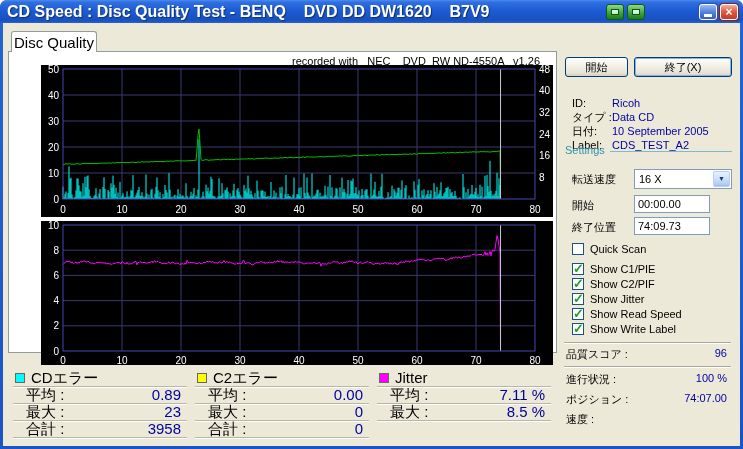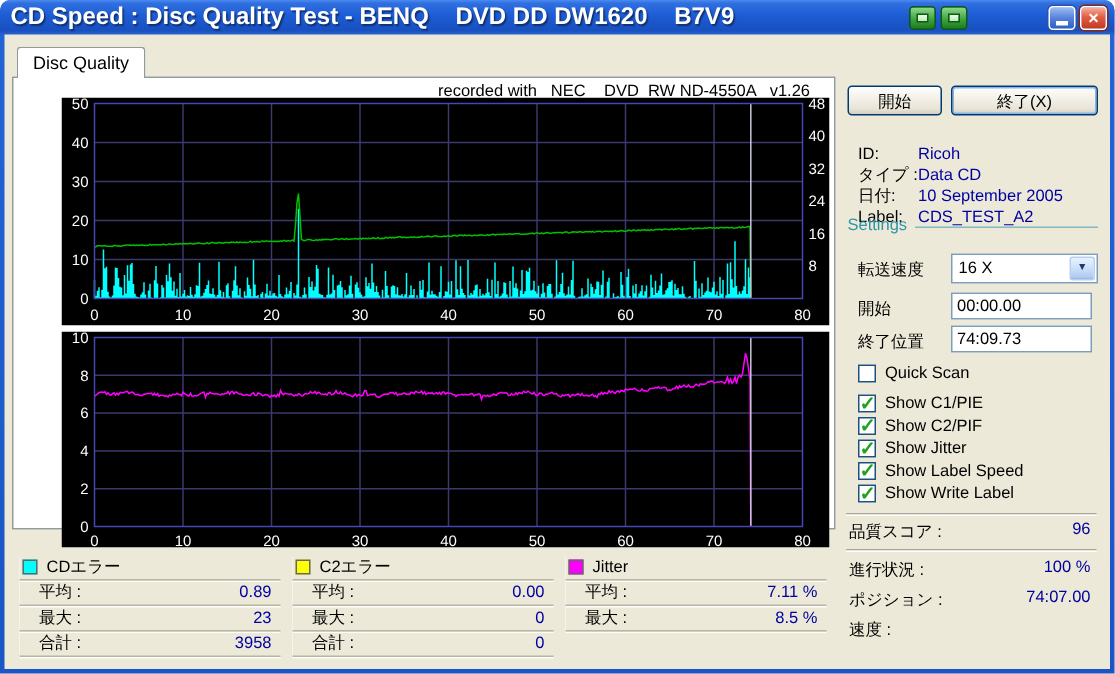--- a/index.html
+++ b/index.html
@@ -9,47 +9,47 @@
   .title{color:#fff;font-size:16px;font-weight:bold;padding-left:7px;text-shadow:1px 1px 1px #10306c;white-space:pre;}
   .tb-buttons{margin-left:auto;display:flex;align-items:center;gap:3px;padding-right:5px;}
   .tbbtn{width:18px;height:16px;border-radius:3px;display:flex;align-items:center;justify-content:center;}
   .tb-green{background:linear-gradient(180deg,#8ed88e,#3aa03a 60%,#1e7a1e);border:1px solid #0e5a0e;}
   .gmark{width:8px;height:6px;background:linear-gradient(180deg,#eaffea,#bfe8bf);border:1px solid #0e5a0e;}
   .tbspacer{width:48px;}
   .tb-blue{background:linear-gradient(180deg,#9cbcf4,#5582dc 50%,#2e5ec8);border:1px solid #fff;box-shadow:0 0 0 1px #2a52a8;}
   .minbar{width:8px;height:3px;background:#fff;margin-top:7px;}
   .tb-close{background:linear-gradient(180deg,#f6b09a,#e25d43 45%,#c23a22);border:1px solid #fff;box-shadow:0 0 0 1px #8a2414;color:#fff;font-weight:bold;font-size:12px;line-height:1;}
   .client{position:absolute;left:3px;right:3px;top:23px;bottom:3px;background:#ece9d8;}
-  .tab{position:absolute;left:8px;top:8px;width:86px;height:21px;background:#fff;border:1px solid #919b9c;border-bottom:none;border-radius:3px 3px 0 0;font-size:12px;display:flex;align-items:center;justify-content:center;z-index:2;}
+  .tab{position:absolute;left:8px;top:8px;width:86px;height:21px;background:#fff;border:1px solid #919b9c;border-bottom:none;border-radius:3px 3px 0 0;font-size:15px;display:flex;align-items:center;justify-content:center;z-index:2;}
   .page{position:absolute;left:5px;top:28px;width:549px;height:302px;background:#fff;border:1px solid #919b9c;z-index:1;}
   .rec-label{position:absolute;top:3px;right:16px;font-size:11px;color:#000;white-space:pre;}
   #chart1{position:absolute;left:32px;top:13px;}
   #chart2{position:absolute;left:32px;top:169px;}
   svg text{font-family:"Liberation Sans",sans-serif;}
-  #stats-row{position:absolute;left:4px;top:318px;display:flex;gap:8px;font-size:11px;}
+  #stats-row{position:absolute;left:4px;top:318px;display:flex;gap:8px;font-size:15px;}
   .statgroup{width:174px;}
   .strow{height:17px;line-height:16px;border-bottom:1px solid #b9b5a5;box-shadow:0 1px 0 rgba(255,255,255,.95);padding:0 6px 0 13px;position:relative;}
   .sttitle{padding-left:2px;display:flex;align-items:center;gap:6px;}
   .swatch{width:10px;height:10px;border:1px solid #666;display:inline-block;flex:0 0 auto;}
   .stvalue{position:absolute;right:6px;color:#0000A0;}
   .rightpanel{position:absolute;left:557px;top:28px;width:175px;height:393px;font-size:11px;}
   .xpbtn{position:absolute;height:20px;border:1px solid #003c74;border-radius:3px;background:linear-gradient(180deg,#fefefe,#f4f1e8 40%,#e8e4d8 80%,#d8d0bf);font-size:11px;font-family:inherit;display:flex;align-items:center;justify-content:center;color:#000;padding:0;}
   #start-btn{left:5px;top:6px;width:63px;}
   #exit-btn{left:74px;top:6px;width:98px;box-shadow:inset 0 0 0 1px #89b2e8;}
   .gheader{position:absolute;left:5px;right:3px;display:flex;align-items:center;color:#2E95A8;}
   .gheader .hline{flex:1;height:1px;background:#7fbac6;margin-left:5px;margin-top:2px;}
   #disc-header{top:31px;} #settings-header{top:93px;}
   #disc-info-rows{position:absolute;left:12px;right:3px;top:45px;}
   .info-row{height:14px;line-height:14px;}
   .ilabel{display:inline-block;width:40px;color:#000;}
   .ivalue{color:#0000A0;}
   .flabel{position:absolute;left:12px;color:#000;text-align:center;}
   .combo{position:absolute;left:74px;top:118px;width:98px;height:20px;background:#fff;border:1px solid #7f9db9;line-height:18px;padding-left:4px;color:#000;}
   .arrowbtn{position:absolute;right:1px;top:1px;bottom:1px;width:17px;border:1px solid #b8d0f0;border-radius:2px;background:linear-gradient(180deg,#e8f2fd,#cfe1fa 45%,#b0ccf2 90%,#98b8e8);font-size:7px;color:#1c3a6a;display:flex;align-items:center;justify-content:center;}
-  .textbox{position:absolute;left:74px;width:94px;height:18px;background:#fff;border:1px solid #7f9db9;font-size:11px;font-family:inherit;padding:0 3px;color:#000;}
+  .textbox{position:absolute;left:74px;width:76px;height:18px;background:#fff;border:1px solid #7f9db9;font-size:11px;font-family:inherit;padding:0 3px;color:#000;}
   #checkbox-list{position:absolute;left:12px;right:3px;top:190px;}
   .cbrow{height:15px;display:flex;align-items:center;gap:6px;}
   .cbrow:first-child{margin-bottom:5px;}
   .cb{width:12px;height:12px;background:#fff;border:1px solid #1c5280;position:relative;flex:0 0 auto;}
   .cb.checked::after{content:"\2713";position:absolute;left:0;top:-3px;color:#21A121;font-size:13px;font-weight:bold;}
   .sep{position:absolute;left:4px;right:4px;height:2px;border-top:1px solid #aca899;border-bottom:1px solid #fff;}
   #sep1{top:291px;} #sep2{top:315px;}
   .srow{position:absolute;left:6px;right:8px;height:16px;}
   #score-row{top:296px;}
   .sval{position:absolute;right:0;color:#0000A0;}
@@ -214,21 +214,21 @@
           <div class="cbrow">
             <span class="cb checked"></span>
             <span>Show C2/PIF</span>
           </div>
           <div class="cbrow">
             <span class="cb checked"></span>
             <span>Show Jitter</span>
           </div>
           <div class="cbrow">
             <span class="cb checked"></span>
-            <span>Show Label Speed</span>
+            <span>Show Read Speed</span>
           </div>
           <div class="cbrow">
             <span class="cb checked"></span>
             <span>Show Write Label</span>
           </div>
         </div>
       <div class="sep" id="sep1"></div>
       <div class="srow" id="score-row">
         <span>品質スコア :</span>
         <span class="sval">96</span>

